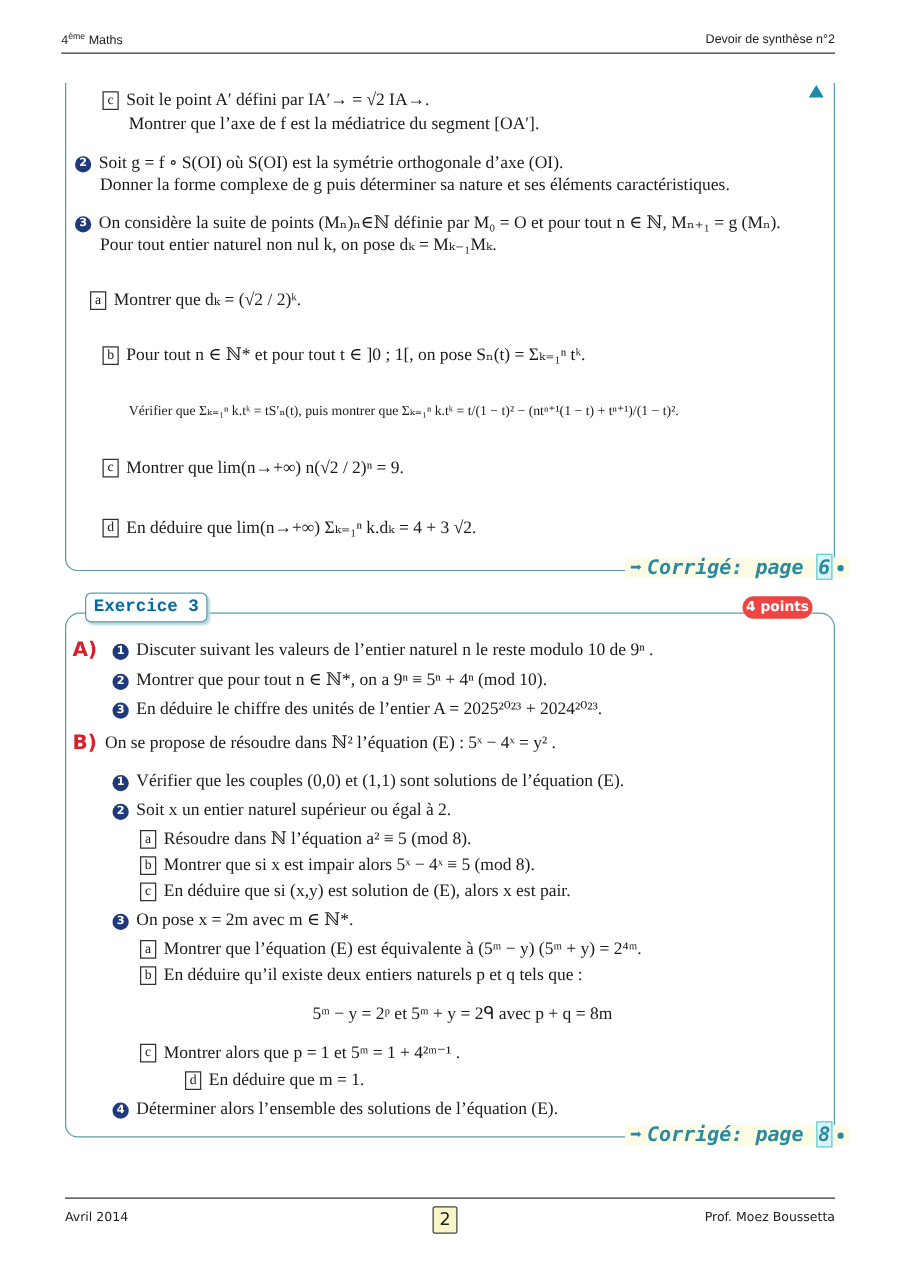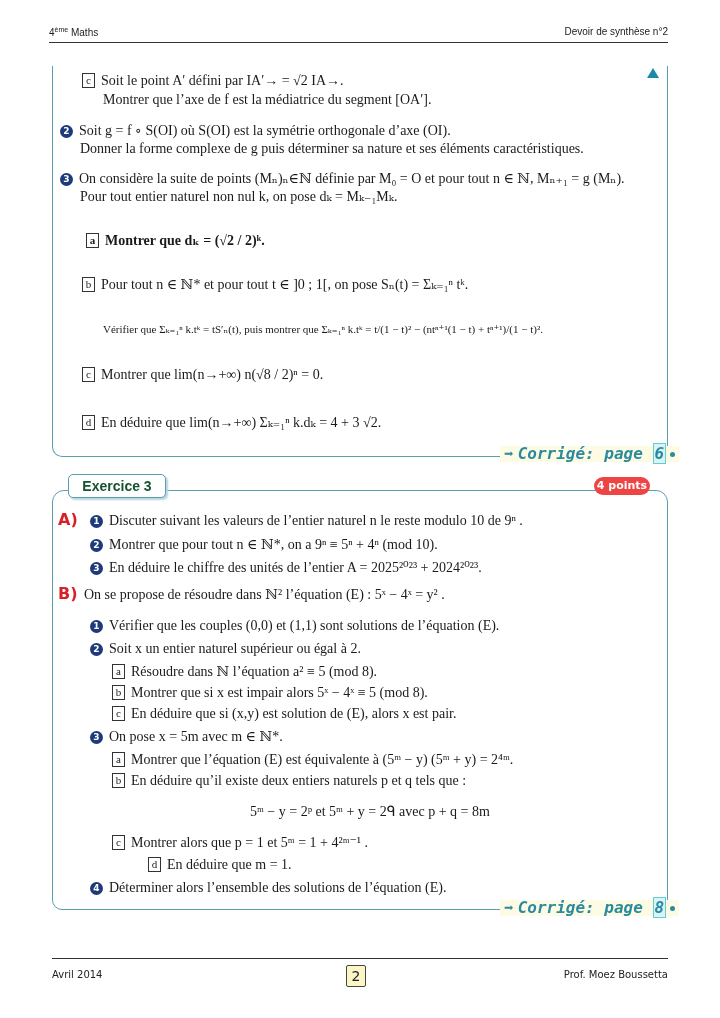--- a/index.html
+++ b/index.html
@@ -23,22 +23,22 @@
   .box1 { left:52px; top:66px; width:614px; height:390px; border-top:none;
           border-left:1.2px solid #5a9fb0; border-radius:0 0 10px 10px; }
   .box2 { left:52px; top:490px; width:614px; height:418px; border-radius:12px 12px 10px 10px; }
 
   .tri { position:absolute; right:8px; top:2px; width:0; height:0;
          border-left:6px solid transparent; border-right:6px solid transparent;
          border-bottom:10px solid #1a8aa6; }
 
   .ex-title { position:absolute; left:68px; top:474px; width:96px; height:22px;
               background:#ffffff; border:1.2px solid #5a9fb0; border-radius:5px;
-              box-shadow:2px 2px 2px #b8d4dc; font-family:Liberation Sans, sans-serif;
-              font-weight:bold; font-size:14px; color:#14532d; text-align:center; line-height:22px; }
+              box-shadow:2px 2px 2px #b8d4dc; font-family:Liberation Mono, monospace;
+              font-weight:bold; font-size:14px; color:#0369a1; text-align:center; line-height:22px; }
   .pts { position:absolute; left:594px; top:477px; width:56px; height:18px;
          background:#ef4444; color:#fff; border-radius:9px; font-family:"DejaVu Sans", sans-serif;
          font-weight:bold; font-size:11px; text-align:center; line-height:18px; }
 
   .corr { position:absolute; height:16px; font-family:"DejaVu Sans Mono", monospace;
           font-style:italic; font-weight:bold; font-size:16px; color:#2a8aa0;
           background:#fdfbe4; padding:0 4px; line-height:16px; }
   .corr .arr { color:#2a8aa0; font-style:normal; margin-right:4px; }
   .corr .num { border:1px solid #6cc; background:#d8f4f8; padding:0 1px; }
   .corr .dot { display:inline-block; width:5px; height:5px; border-radius:50%;
@@ -74,31 +74,31 @@
 <div class="line" style="left:60px;top:122px;">
   <span class="num-c">2</span><span>Soit g = f ∘ S(OI) où S(OI) est la symétrie orthogonale d’axe (OI).</span>
 </div>
 <div class="line" style="left:80px;top:140px;">Donner la forme complexe de g puis déterminer sa nature et ses éléments caractéristiques.</div>
 
 <div class="line" style="left:60px;top:170px;">
   <span class="num-c">3</span><span>On considère la suite de points (Mₙ)ₙ∈ℕ définie par M₀ = O et pour tout n ∈ ℕ, Mₙ₊₁ = g (Mₙ).</span>
 </div>
 <div class="line" style="left:80px;top:188px;">Pour tout entier naturel non nul k, on pose  dₖ = Mₖ₋₁Mₖ.</div>
 
-<div class="line" style="left:86px;top:232px;font-weight:bold;">
+<div class="line" style="left:72px;top:232px;">
   <span class="lb">a</span><span>Montrer que dₖ = (√2 / 2)ᵏ.</span>
 </div>
 
 <div class="line" style="left:82px;top:276px;">
   <span class="lb">b</span><span>Pour tout n ∈ ℕ* et pour tout t ∈ ]0 ; 1[, on pose  Sₙ(t) = Σₖ₌₁ⁿ tᵏ.</span>
 </div>
 <div class="line" style="left:103px;top:320px;font-size:11px;">Vérifier que  Σₖ₌₁ⁿ k.tᵏ = tS′ₙ(t), puis montrer que Σₖ₌₁ⁿ k.tᵏ = t/(1 − t)² − (ntⁿ⁺¹(1 − t) + tⁿ⁺¹)/(1 − t)².</div>
 
 <div class="line" style="left:82px;top:366px;">
-  <span class="lb">c</span><span>Montrer que  lim(n→+∞) n(√8 / 2)ⁿ = 0.</span>
+  <span class="lb">c</span><span>Montrer que  lim(n→+∞) n(√2 / 2)ⁿ = 9.</span>
 </div>
 
 <div class="line" style="left:82px;top:414px;">
   <span class="lb">d</span><span>En déduire que  lim(n→+∞) Σₖ₌₁ⁿ k.dₖ = 4 + 3 √2.</span>
 </div>
 
 <div class="corr" style="left:500px;top:446px;">
   <span class="arr">➡</span><span>Corrigé: page </span><span class="num">6</span><span class="dot"></span>
 </div>
 
@@ -130,21 +130,21 @@
   <span class="lb">a</span><span>Résoudre dans ℕ l’équation  a² ≡ 5 (mod 8).</span>
 </div>
 <div class="line" style="left:112px;top:684px;">
   <span class="lb">b</span><span>Montrer que si x est impair alors  5ˣ − 4ˣ ≡ 5 (mod 8).</span>
 </div>
 <div class="line" style="left:112px;top:705px;">
   <span class="lb">c</span><span>En déduire que si (x,y) est solution de (E), alors x est pair.</span>
 </div>
 
 <div class="line" style="left:90px;top:728px;">
-  <span class="num-c">3</span><span>On pose x = 5m avec m ∈ ℕ*.</span>
+  <span class="num-c">3</span><span>On pose x = 2m avec m ∈ ℕ*.</span>
 </div>
 <div class="line" style="left:112px;top:751px;">
   <span class="lb">a</span><span>Montrer que l’équation (E) est équivalente à  (5ᵐ − y) (5ᵐ + y) = 2⁴ᵐ.</span>
 </div>
 <div class="line" style="left:112px;top:772px;">
   <span class="lb">b</span><span>En déduire qu’il existe deux entiers naturels p et q tels que :</span>
 </div>
 <div class="line" style="left:250px;top:803px;">5ᵐ − y = 2ᵖ    et    5ᵐ + y = 2ᑫ    avec   p + q = 8m</div>
 
 <div class="line" style="left:112px;top:834px;">

